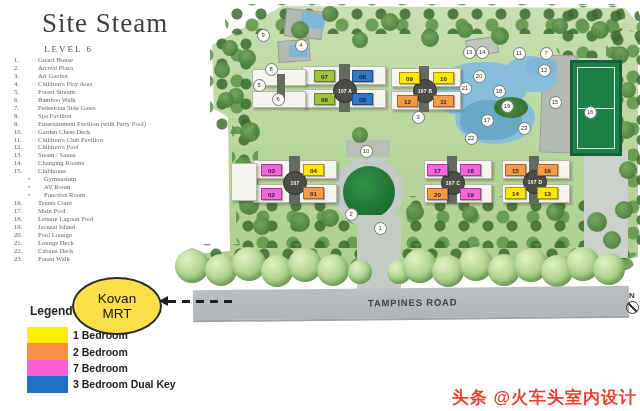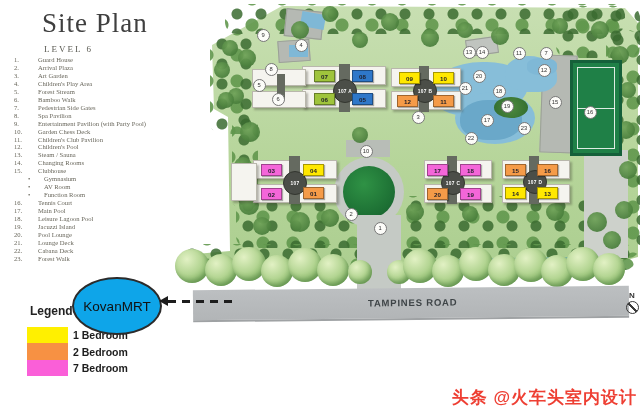--- a/index.html
+++ b/index.html
@@ -18,21 +18,21 @@
   .f-sub .f-num{flex:0 0 12px;padding-left:14px;}
   .f-sub .f-name{padding-left:4px;}
   .legend{position:absolute;left:27px;top:304px;}
   .legend-title{font-size:12px;font-weight:bold;color:#222;margin-left:3px;}
   .legend-rows{margin-top:9px;}
   .lg-row{display:flex;align-items:center;height:16.4px;}
   .lg-swatch{width:41px;height:16.4px;flex:0 0 41px;}
   .lg-label{margin-left:5px;font-size:10.5px;font-weight:bold;color:#1c1c1c;}
   
   .mrt-oval{position:absolute;left:72px;top:277px;width:86px;height:54px;border:2px solid #2b2b2b;
-            border-radius:50%;background:#0ea5e9;display:flex;
+            border-radius:50%;background:#fde047;display:flex;flex-direction:column;
             align-items:center;justify-content:center;font-size:13.5px;color:#111;line-height:15px;z-index:30;}
   .mrt-arrow{position:absolute;left:168px;top:300px;width:70px;height:3px;z-index:31;
       background:repeating-linear-gradient(90deg,#1d1d1d 0 8px,transparent 8px 14px);}
   .arrowhead{position:absolute;left:-9px;top:-4px;width:0;height:0;
       border-top:5.5px solid transparent;border-bottom:5.5px solid transparent;border-right:9px solid #1d1d1d;}
   
   .watermark{position:absolute;right:3px;bottom:2px;font-size:17px;font-weight:bold;color:#ee3f33;
       letter-spacing:1px;text-shadow:2px 2px 0 #ffffff,1px 1px 0 #ffffff;z-index:60;}
   
   #plan{position:absolute;inset:0;}
@@ -73,21 +73,21 @@
       box-shadow:1px 1px 1px rgba(0,0,0,.3);z-index:13;}
   .marker{position:absolute;width:11px;height:11px;border-radius:50%;background:#fcfcf9;
       border:0.5px solid #777;color:#333;font-size:5.8px;display:flex;align-items:center;
       justify-content:center;z-index:20;}
 </style>
 </head>
 <body>
 
 <div class="stage">
 
-  <div class="title">Site Plan</div>
+  <div class="title">Site Steam</div>
   <div class="subtitle">LEVEL 6</div>
 
   <div class="facilities">
       <div class="f-row">
         <span class="f-num">1.</span>
         <span class="f-name">Guard House</span>
       </div>
       <div class="f-row">
         <span class="f-num">2.</span>
         <span class="f-name">Arrival Plaza</span>
@@ -197,20 +197,24 @@
           <span class="lg-swatch" style="background: rgb(255, 240, 0);"></span>
           <span class="lg-label">1 Bedroom</span>
         </div>
         <div class="lg-row">
           <span class="lg-swatch" style="background: rgb(247, 145, 67);"></span>
           <span class="lg-label">2 Bedroom</span>
         </div>
         <div class="lg-row">
           <span class="lg-swatch" style="background: rgb(250, 95, 216);"></span>
           <span class="lg-label">7 Bedroom</span>
+        </div>
+        <div class="lg-row">
+          <span class="lg-swatch" style="background: rgb(33, 112, 194);"></span>
+          <span class="lg-label">3 Bedroom Dual Key</span>
         </div>
       </div>
   </div>
 
   <div id="plan">
 
     <div class="abs plan-base"></div>
     <div class="abs dot-strip" style="left:225px;top:4px;width:400px;height:30px;"></div>
     <div class="abs dot-strip" style="left:556px;top:6px;width:84px;height:52px;"></div>
     <div class="abs dot-strip" style="left:606px;top:30px;width:34px;height:228px;"></div>

